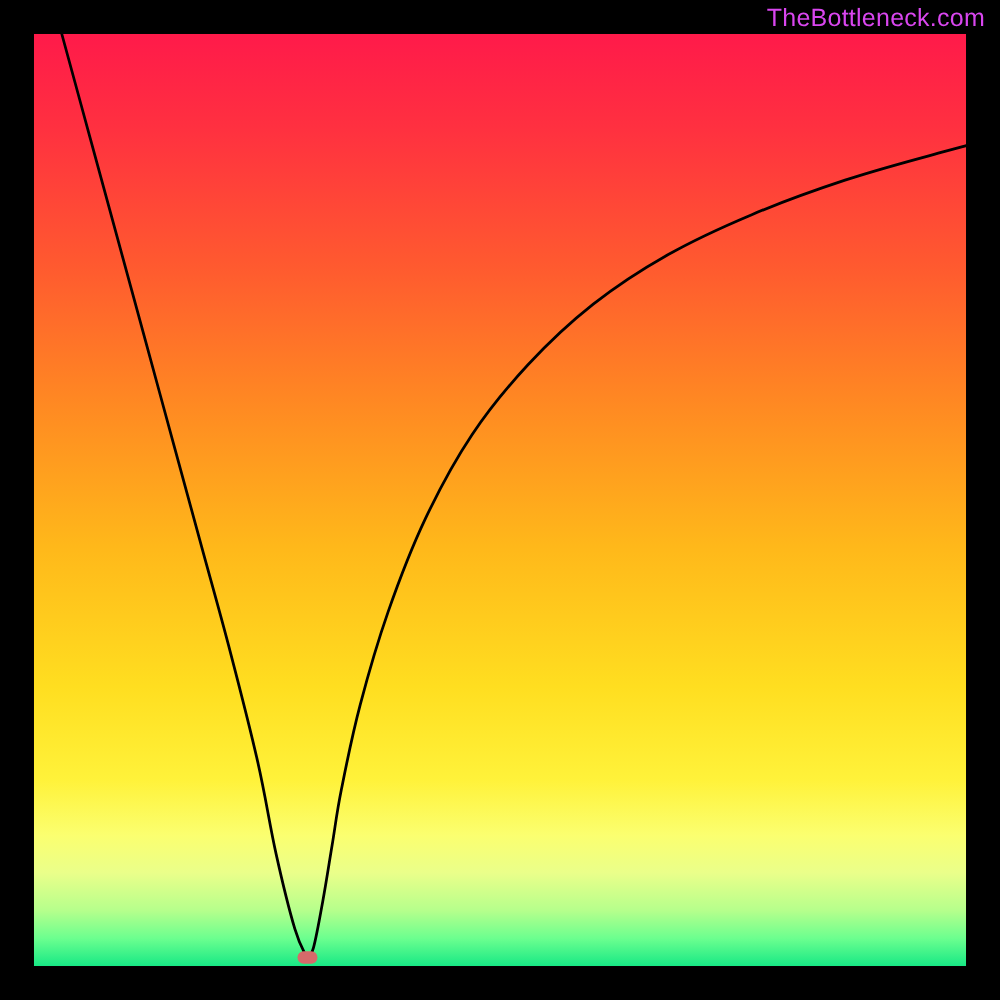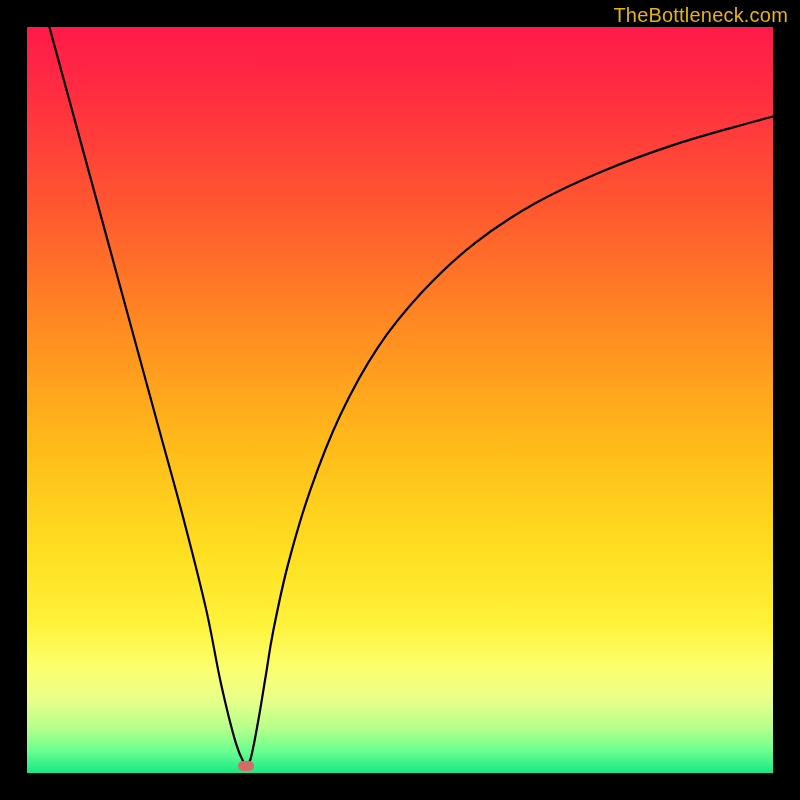--- a/index.html
+++ b/index.html
@@ -40,21 +40,21 @@
     position: absolute;
     width: 16px;
     height: 10px;
     border-radius: 5px;
     transform: translate(-50%, -50%);
   }
   .watermark {
     position: absolute;
     top: 4px;
     right: 12px;
-    color: #eab308;
+    color: #d946ef;
     font-size: 20px;
     letter-spacing: 0.2px;
     font-weight: 500;
   }
 </style>
 </head>
 <body>
 
 <div class="frame">
   <div class="watermark">TheBottleneck.com</div>

